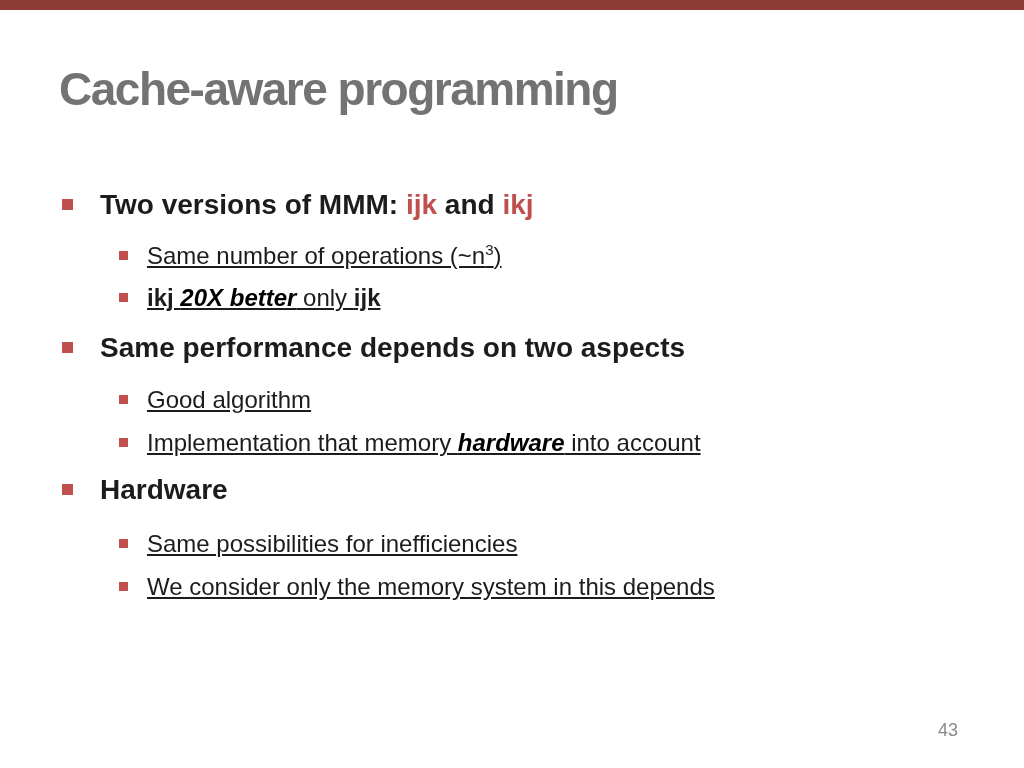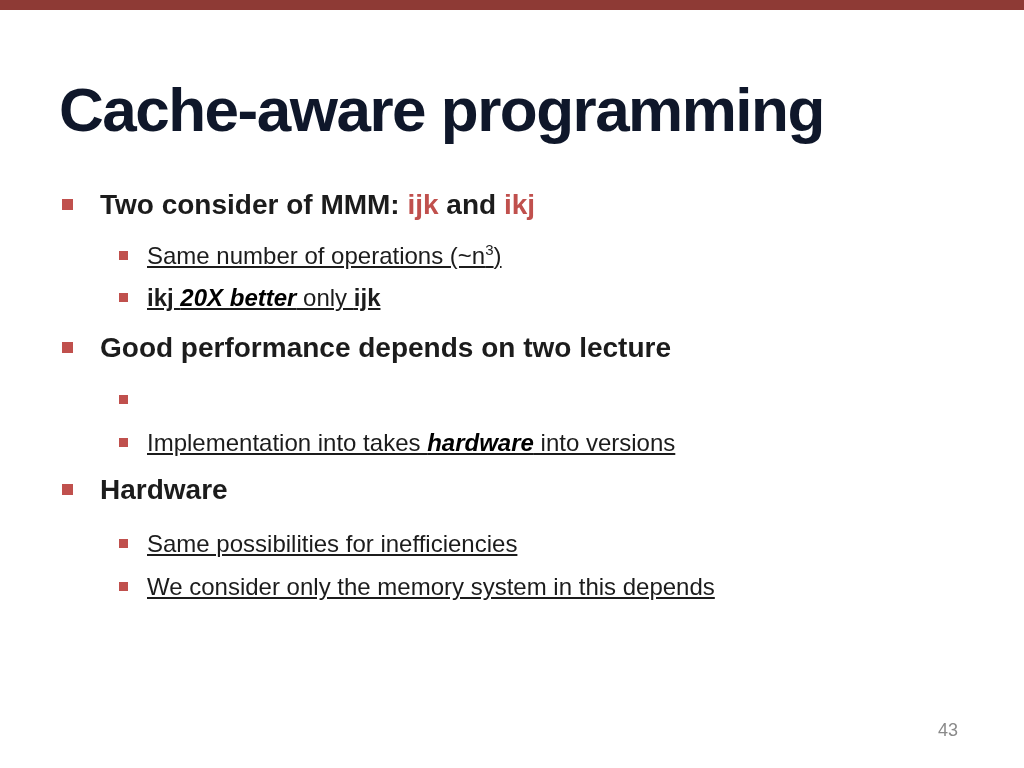--- a/index.html
+++ b/index.html
@@ -10,24 +10,24 @@
     position:relative;
     overflow:hidden;
     color:#1c1c1c;
   }
   .topbar{
     position:absolute;left:0;top:0;
     width:1024px;height:10px;
     background:#8e3a35;
   }
   .title{
-    position:absolute;left:59px;top:76px;
-    font-size:62px;font-weight:700;
+    position:absolute;left:59px;top:64px;
+    font-size:46px;font-weight:700;
     letter-spacing:-1.5px;
-    color:#0f172a;
+    color:#737373;
     line-height:1.1;
     white-space:nowrap;
   }
   .row{
     position:absolute;
     display:flex;
     align-items:flex-start;
     white-space:pre-wrap;
   }
   .row .txt{white-space:pre-wrap;line-height:1.15;}
@@ -55,45 +55,46 @@
 </style>
 </head>
 <body>
 
 <div class="topbar"></div>
 
 <div class="title">Cache-aware programming</div>
 
 <div class="row l1" style="top:189px">
   <span class="sq"></span>
-  <span class="txt"><span>Two consider of MMM: </span><span class="red">ijk</span><span> and </span><span class="red">ikj</span></span>
+  <span class="txt"><span>Two versions of MMM: </span><span class="red">ijk</span><span> and </span><span class="red">ikj</span></span>
 </div>
 
 <div class="row l2" style="top:242px">
   <span class="sq"></span>
   <span class="txt"><span>Same number of operations (~n</span><span class="sup">3</span><span>)</span></span>
 </div>
 
 <div class="row l2" style="top:284px">
   <span class="sq"></span>
   <span class="txt"><span class="b">ikj </span><span class="bi">20X better</span><span> only </span><span class="b">ijk</span></span>
 </div>
 
 <div class="row l1" style="top:332px">
   <span class="sq"></span>
-  <span class="txt"><span>Good performance depends on two lecture</span></span>
+  <span class="txt"><span>Same performance depends on two aspects</span></span>
 </div>
 
 <div class="row l2" style="top:386px">
   <span class="sq"></span>
+  <span class="txt"><span>Good algorithm</span></span>
 </div>
 
 <div class="row l2" style="top:429px">
   <span class="sq"></span>
-  <span class="txt"><span>Implementation into takes </span><span class="bi">hardware</span><span> into versions</span></span>
+  <span class="txt"><span>Implementation that memory </span><span class="bi">hardware</span><span> into account</span></span>
 </div>
 
 <div class="row l1" style="top:474px">
   <span class="sq"></span>
   <span class="txt"><span>Hardware</span></span>
 </div>
 
 <div class="row l2" style="top:530px">
   <span class="sq"></span>
   <span class="txt"><span>Same possibilities for inefficiencies</span></span>

